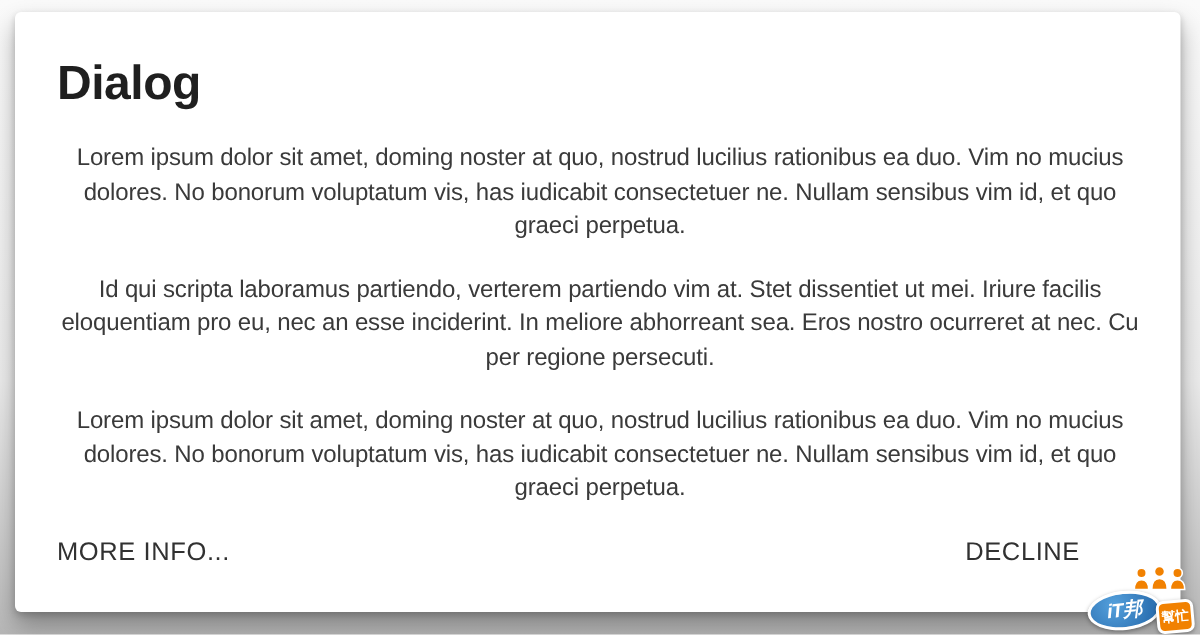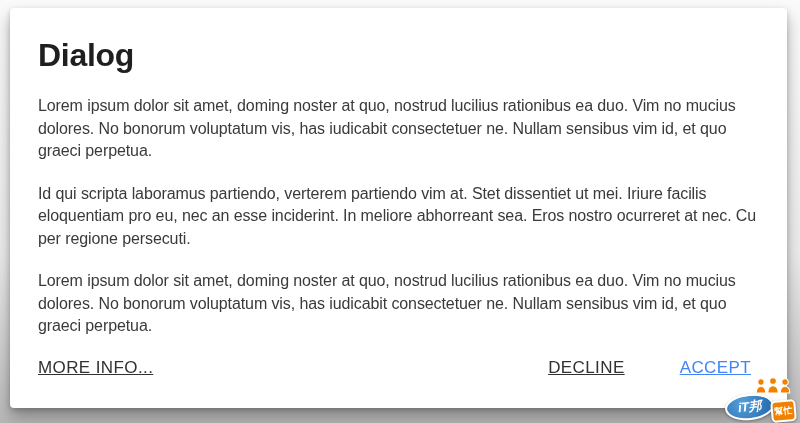--- a/index.html
+++ b/index.html
@@ -29,20 +29,21 @@
     line-height: 38px;
   }
 
   .dialog-paragraph {
     margin-top: 20px;
     width: 724px;
     font-size: 16px;
     line-height: 22.5px;
     letter-spacing: -0.1px;
     color: #3a3a3a;
+    text-align: center;
   }
   .dialog-paragraph:first-of-type { margin-top: 21px; }
 
   .dialog-actions {
     position: absolute;
     left: 28px; right: 30px; bottom: 22px;
     display: flex;
     align-items: center;
   }
   .spacer { flex: 1 1 auto; }
@@ -50,21 +51,20 @@
   .dialog-btn {
     background: none;
     border: none;
     font-family: "Liberation Sans", sans-serif;
     font-size: 17px;
     letter-spacing: 0.4px;
     color: #313131;
     padding: 8px 6px;
     cursor: pointer;
     white-space: nowrap;
-    text-decoration: underline;
   }
   .dialog-btn.more-info { margin-left: -6px; }
   .dialog-btn.decline { margin-right: 31px; }
   .dialog-btn.accept { color: var(--accent, #4285F4); margin-left: 12px; }
 
   
   .watermark {
     position: absolute;
     right: 3px; bottom: 0;
     width: 72px; height: 45px;
@@ -117,21 +117,20 @@
 
     <p class="dialog-paragraph">Id qui scripta laboramus partiendo, verterem partiendo vim at. Stet dissentiet ut mei. Iriure facilis eloquentiam pro eu, nec an esse inciderint. In meliore abhorreant sea. Eros nostro ocurreret at nec. Cu per regione persecuti.</p>
 
     <p class="dialog-paragraph">Lorem ipsum dolor sit amet, doming noster at quo, nostrud lucilius rationibus ea duo. Vim no mucius dolores. No bonorum voluptatum vis, has iudicabit consectetuer ne. Nullam sensibus vim id, et quo graeci perpetua.</p>
   </div>
 
   <div class="dialog-actions">
     <button class="dialog-btn more-info">MORE INFO...</button>
     <div class="spacer"></div>
     <button class="dialog-btn decline">DECLINE</button>
-    <button class="dialog-btn accept">ACCEPT</button>
   </div>
 </div>
 
 <div class="watermark">
   <svg class="wm-people" viewBox="0 0 40 19" xmlns="http://www.w3.org/2000/svg">
 
     <g stroke="#ffffff" stroke-width="1.1" fill="#f18101">
       <circle cx="7" cy="5" r="3.2"></circle>
       <path d="M2.2 16 Q2.2 9.5 7 9.5 Q11.8 9.5 11.8 16 Z"></path>
       <circle cx="19" cy="4" r="3.4"></circle>

